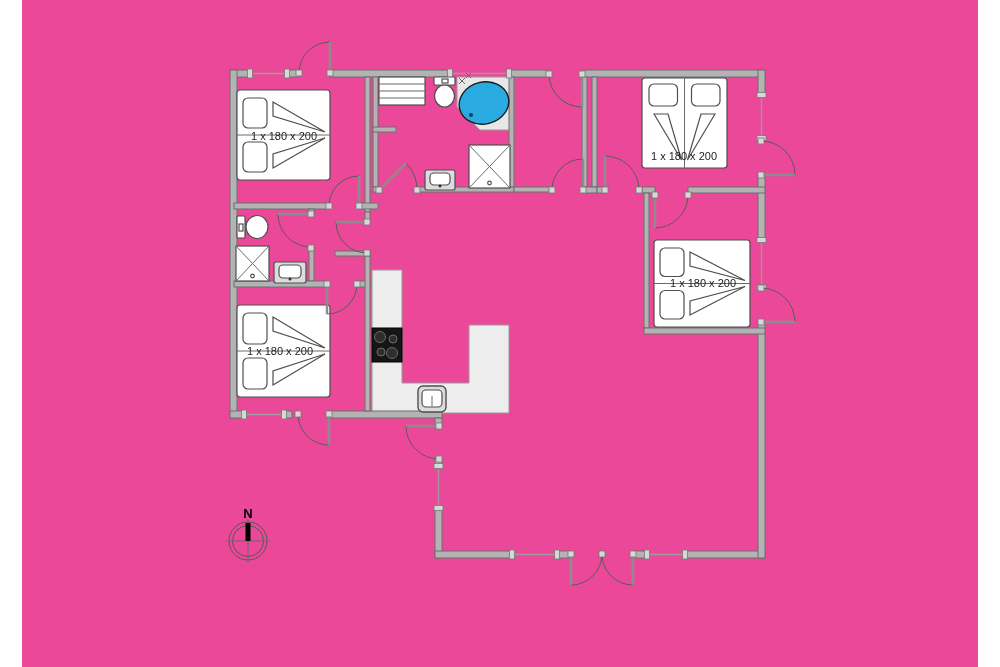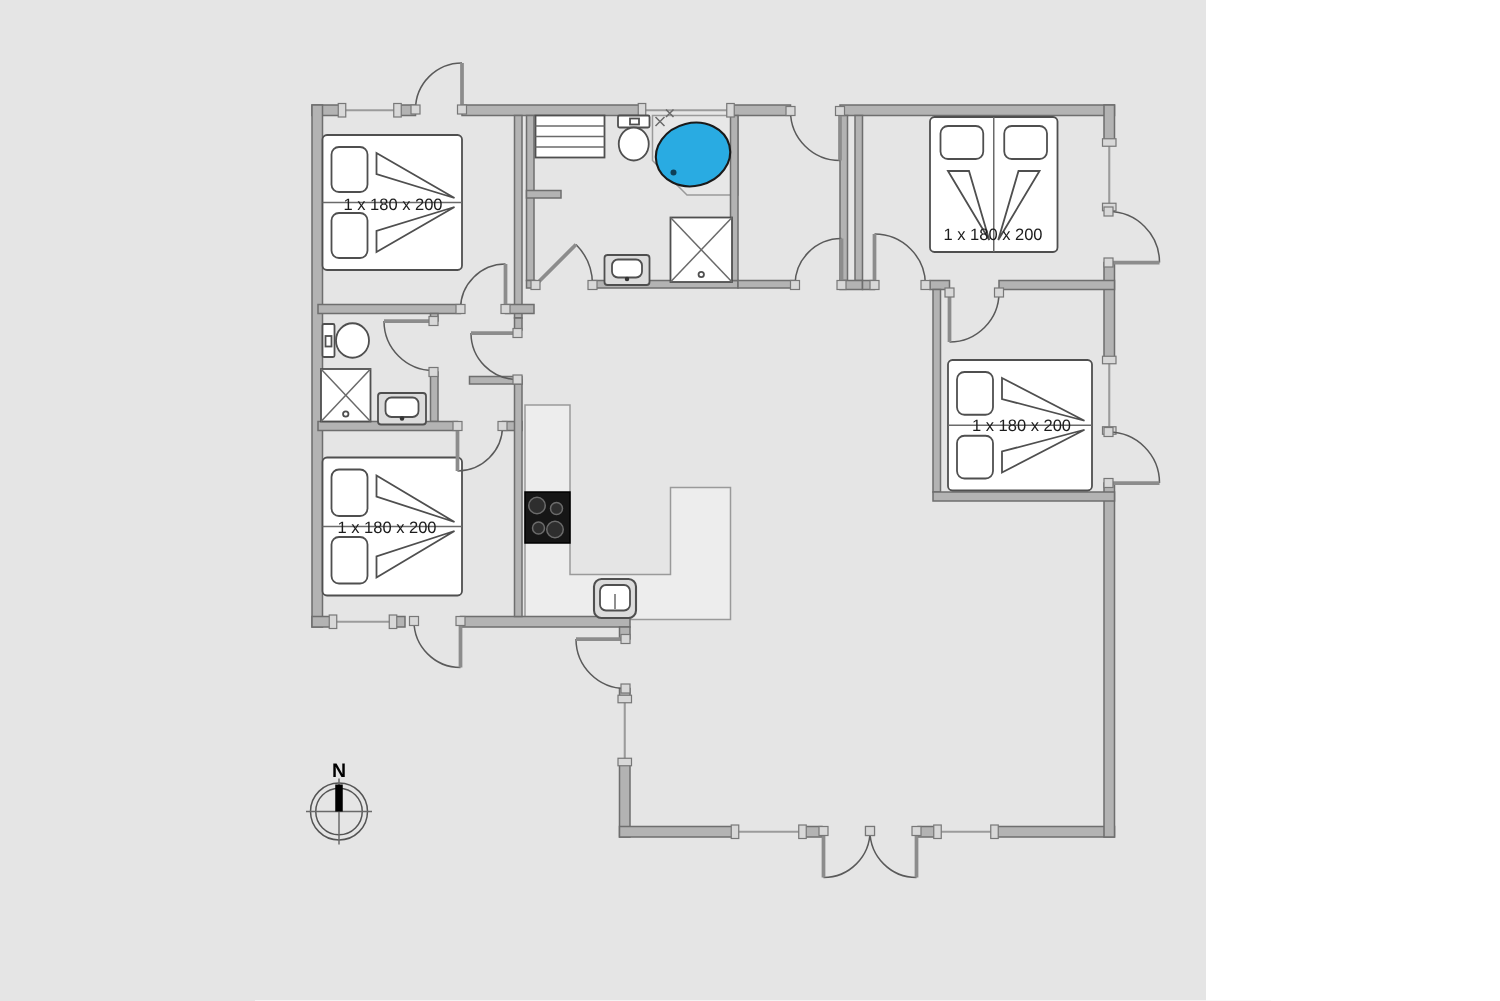--- a/index.html
+++ b/index.html
@@ -1,16 +1,16 @@
 <!DOCTYPE html>
 <html><head>
 <meta charset="utf-8">
 <style>
   html,body{margin:0;padding:0;background:#ffffff;}
-  .stage{position:relative;width:804px;height:667px;background:#e5e5e5;overflow:hidden;}
+  .stage{position:relative;width:956px;height:667px;background:#ec4899;overflow:hidden;margin-left:22px;}
   svg{position:absolute;left:0;top:0;}
   .wall{fill:#b3b3b3;stroke:#6e6e6e;stroke-width:1;}
   .fix{fill:#ffffff;stroke:#4f4f4f;stroke-width:1.2;}
   .thin{stroke:#6a6a6a;stroke-width:1;fill:none;}
   .arc{fill:none;stroke:#5a5a5a;stroke-width:1;}
   .leaf{stroke:#8c8c8c;stroke-width:2.5;}
   .cap{fill:#d8d8d8;stroke:#777777;stroke-width:0.8;}
   .winline{stroke:#9b9b9b;stroke-width:1.4;}
   .lbl{font:11px "Liberation Sans","DejaVu Sans",sans-serif;fill:#1c1c1c;}
   .nlbl{font:bold 13px "Liberation Sans","DejaVu Sans",sans-serif;fill:#000000;}

